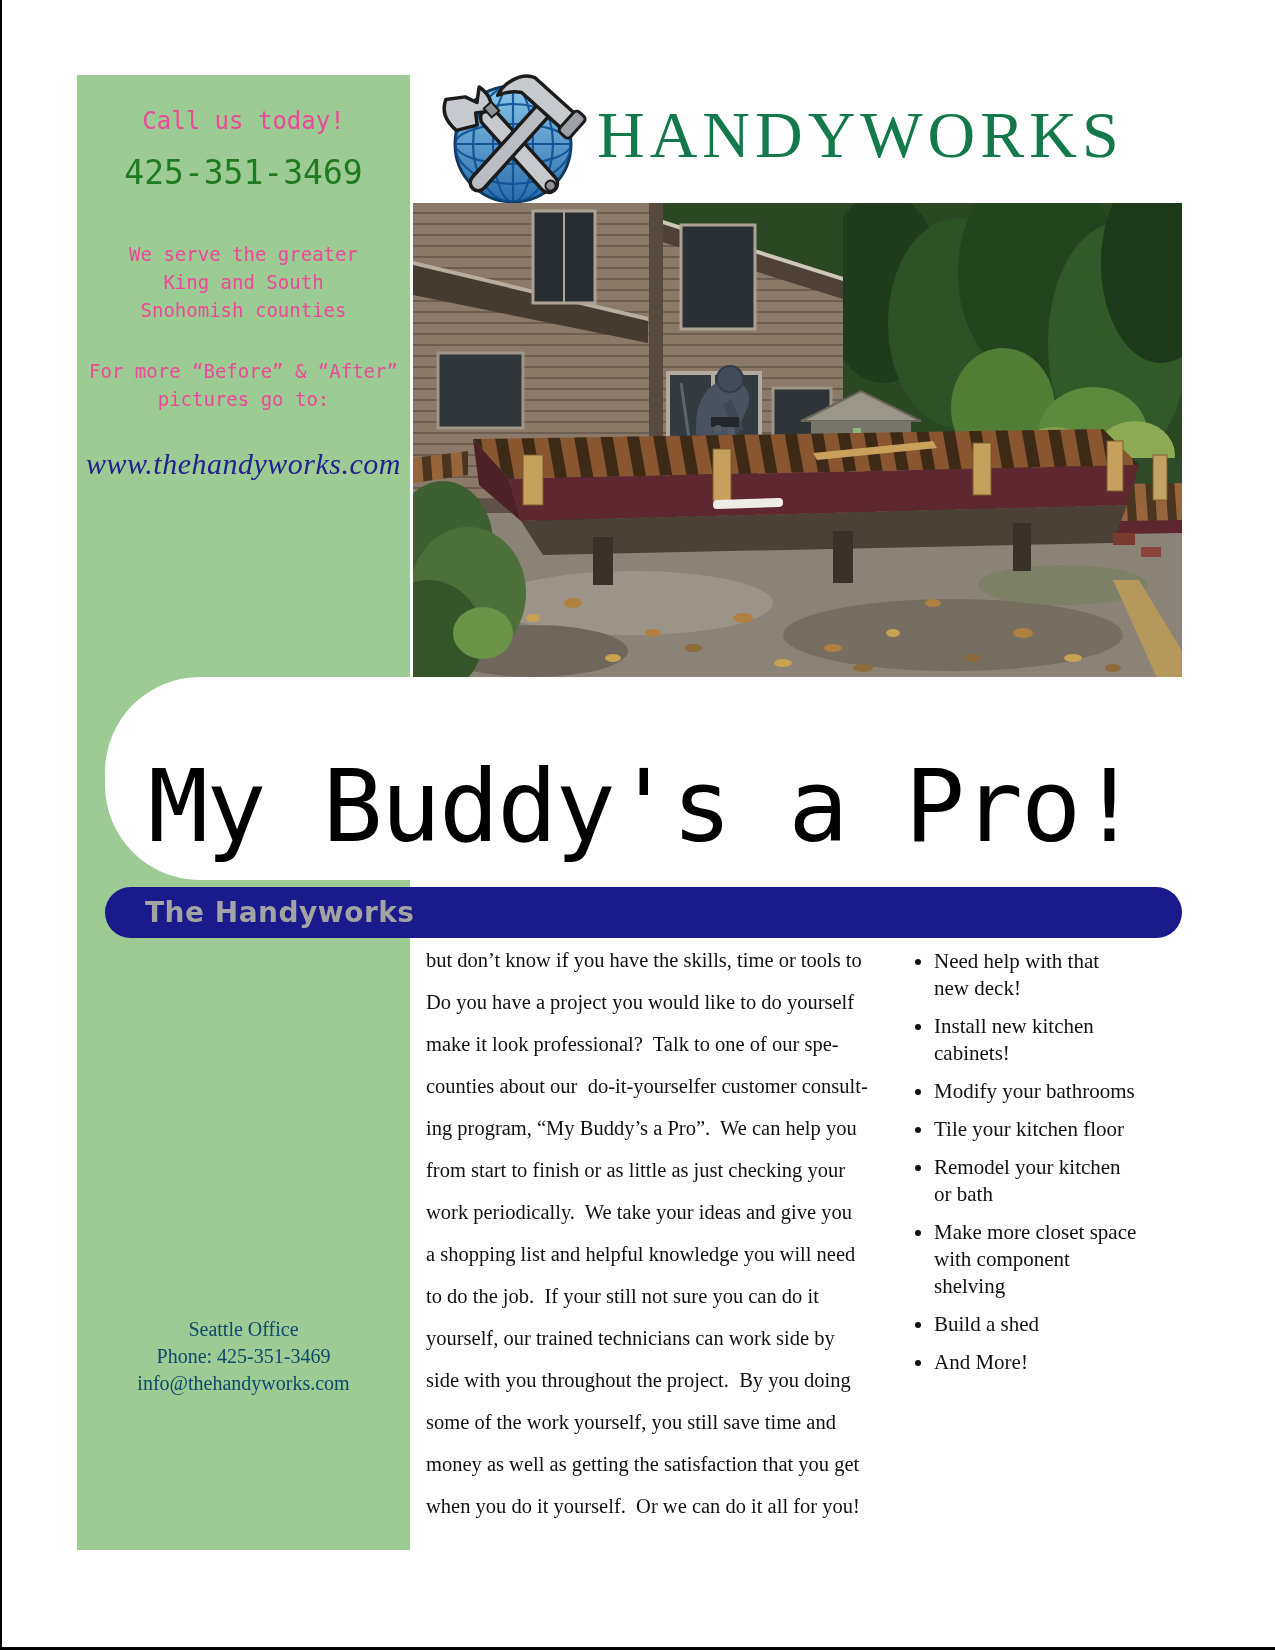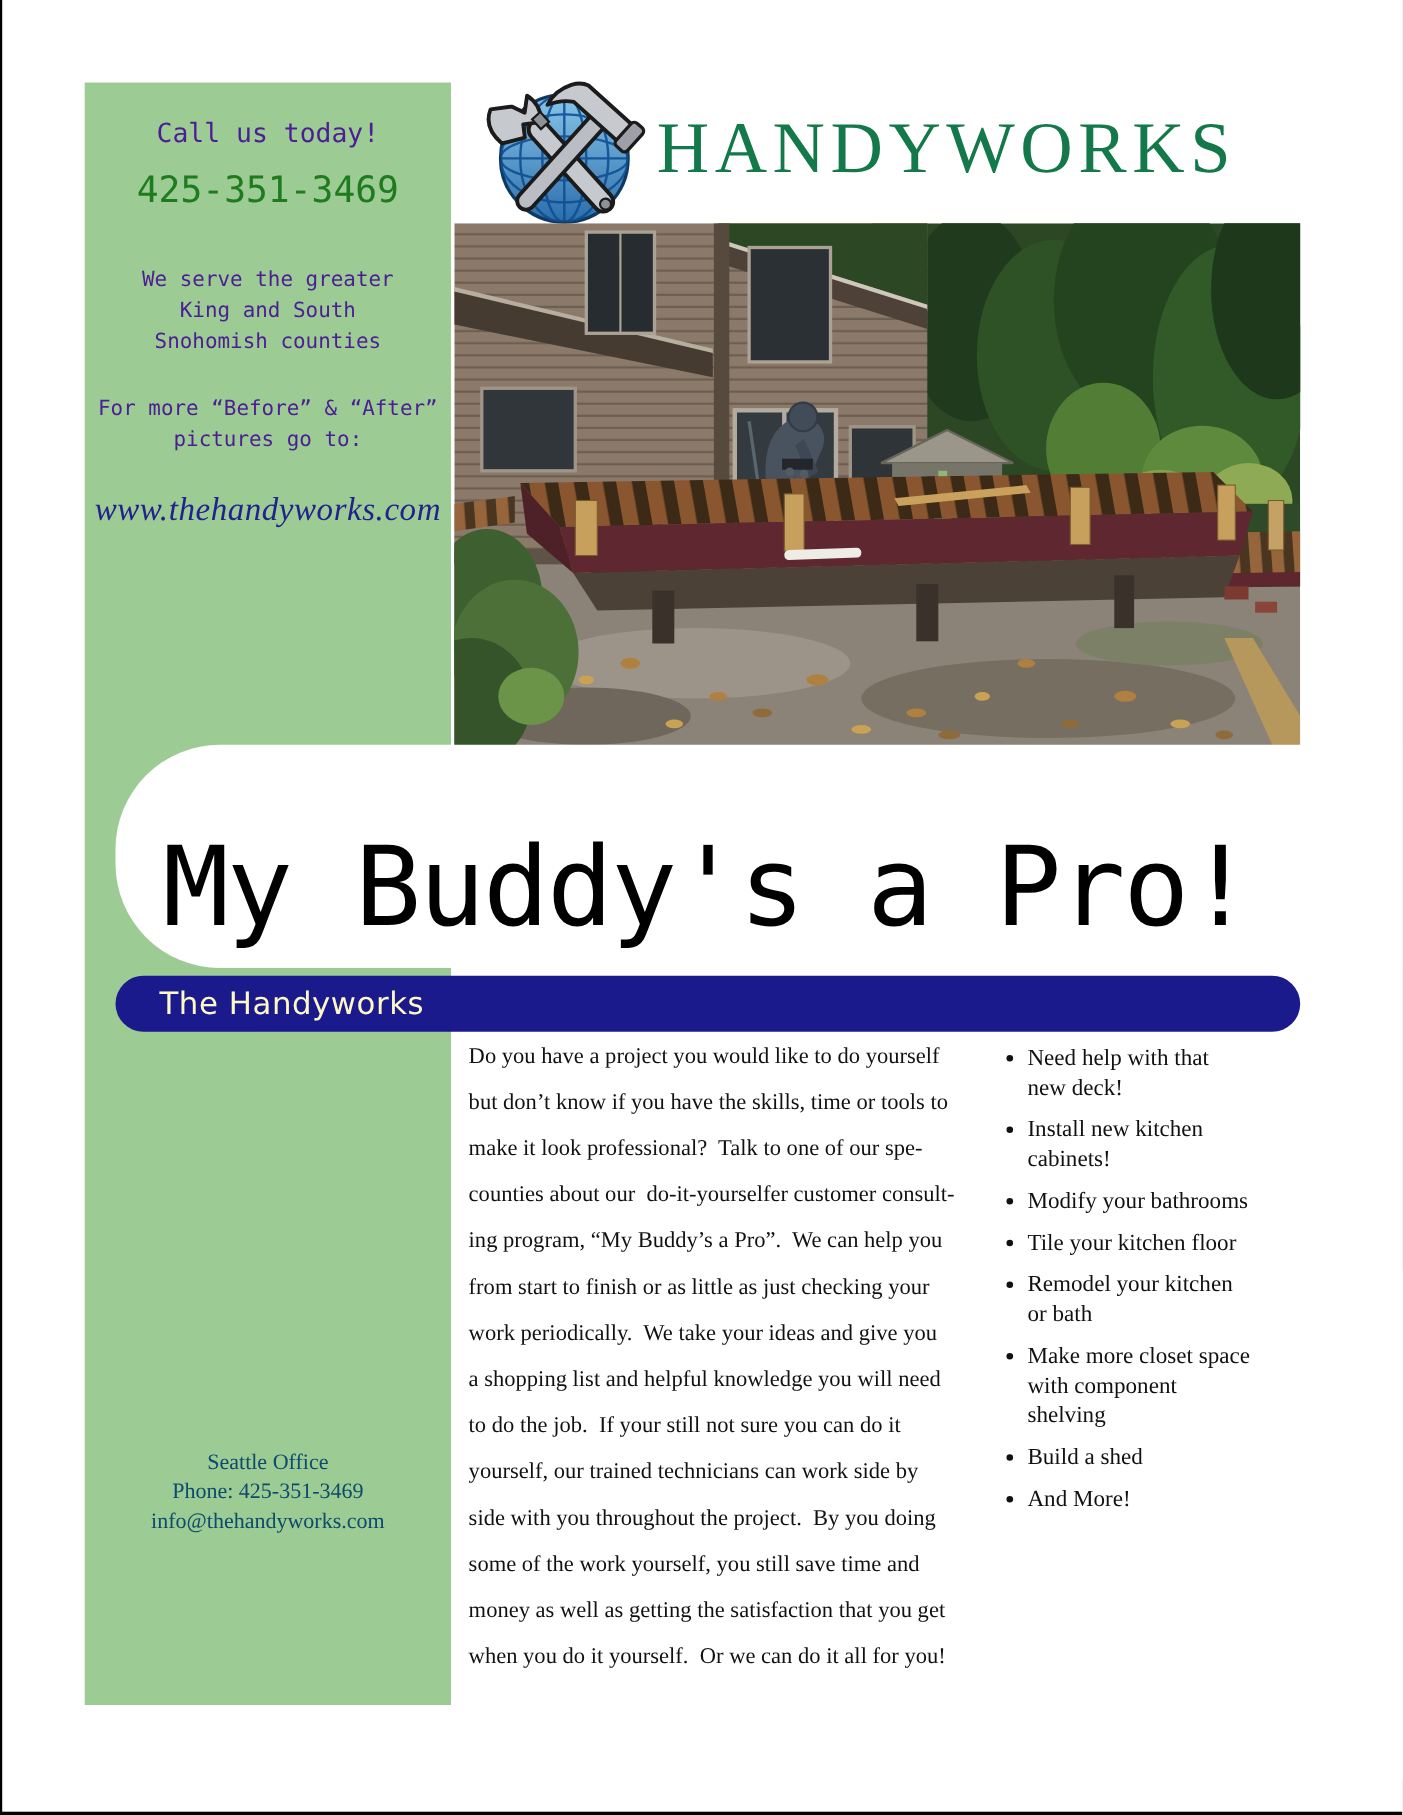--- a/index.html
+++ b/index.html
@@ -4,21 +4,21 @@
 <style>
   html,body{margin:0;padding:0;background:#e8e8e8;}
   .page{position:relative;width:1275px;height:1650px;background:#ffffff;overflow:hidden;
         font-family:"Liberation Serif",serif;}
   .edge-left{position:absolute;left:0;top:0;width:2px;height:1650px;background:#000;}
   .edge-bottom{position:absolute;left:0;top:1647px;width:1275px;height:3px;background:#000;}
 
   .sidebar{position:absolute;left:77px;top:75px;width:333px;height:1475px;background:#9CCB93;}
 
   .mono{font-family:"DejaVu Sans Mono",monospace;}
-  .side-text{position:absolute;left:77px;width:333px;text-align:center;color:#4c1d95;}
+  .side-text{position:absolute;left:77px;width:333px;text-align:center;color:#ec4899;}
   .call{top:106px;font-size:24px;line-height:30px;}
   .phone{top:153px;font-size:33px;line-height:40px;color:#1E7B1E;}
   .serve{top:240px;font-size:19px;line-height:28px;}
   .before{top:357px;font-size:19px;line-height:28px;text-align:center;}
   .website{top:446px;font-size:30px;line-height:36px;font-family:"Liberation Serif",serif;
            font-style:italic;color:#22228F;letter-spacing:.5px;}
   .office{top:1316px;font-size:20px;line-height:27px;color:#0c4a6e;}
 
   .logo{position:absolute;left:425px;top:60px;width:170px;height:148px;}
   .brand{position:absolute;left:597px;top:102px;font-family:"Liberation Serif",serif;
@@ -26,22 +26,22 @@
 
   .photo{position:absolute;left:413px;top:203px;width:769px;height:475px;display:block;}
 
   .bubble{position:absolute;left:105px;top:677px;width:1170px;height:203px;background:#ffffff;
           border-radius:95px 0 0 95px;}
   .title{position:absolute;left:148px;top:752px;font-family:"DejaVu Sans Mono",monospace;
          font-size:100px;line-height:110px;letter-spacing:-2px;color:#000;white-space:pre;}
 
   .banner{position:absolute;left:105px;top:887px;width:1077px;height:51px;background:#1A1A8C;
           border-radius:26px;}
-  .banner-text{font-family:"DejaVu Sans","Liberation Sans",sans-serif;font-weight:normal;
-          font-size:28px;line-height:51px;color:#fef9c3;padding-left:40px;letter-spacing:.5px;}
+  .banner-text{font-family:"DejaVu Sans","Liberation Sans",sans-serif;font-weight:bold;
+          font-size:28px;line-height:51px;color:#a3a3a3;padding-left:40px;letter-spacing:.5px;}
 
   .article{position:absolute;left:426px;top:939px;}
   .article-line{font-family:"Liberation Serif",serif;font-size:20.5px;line-height:42px;
           color:#111;white-space:pre;}
 
   .services{position:absolute;left:908px;top:948px;width:256px;}
   .services ul{margin:0;padding:0 0 0 26px;list-style:disc outside;}
   .services li{font-family:"Liberation Serif",serif;font-size:21px;line-height:27px;
           margin-bottom:11px;color:#111;white-space:pre-line;}
 </style>
@@ -243,22 +243,22 @@
   </svg>
 
   <div class="bubble"></div>
   <div class="title">My Buddy's a Pro!</div>
 
   <div class="banner">
     <div class="banner-text">The Handyworks</div>
   </div>
 
   <div class="article">
+      <div class="article-line">but don’t know if you have the skills, time or tools to</div>
       <div class="article-line">Do you have a project you would like to do yourself</div>
-      <div class="article-line">but don’t know if you have the skills, time or tools to</div>
       <div class="article-line">make it look professional?  Talk to one of our spe-</div>
       <div class="article-line">counties about our  do-it-yourselfer customer consult-</div>
       <div class="article-line">ing program, “My Buddy’s a Pro”.  We can help you</div>
       <div class="article-line">from start to finish or as little as just checking your</div>
       <div class="article-line">work periodically.  We take your ideas and give you</div>
       <div class="article-line">a shopping list and helpful knowledge you will need</div>
       <div class="article-line">to do the job.  If your still not sure you can do it</div>
       <div class="article-line">yourself, our trained technicians can work side by</div>
       <div class="article-line">side with you throughout the project.  By you doing</div>
       <div class="article-line">some of the work yourself, you still save time and</div>

